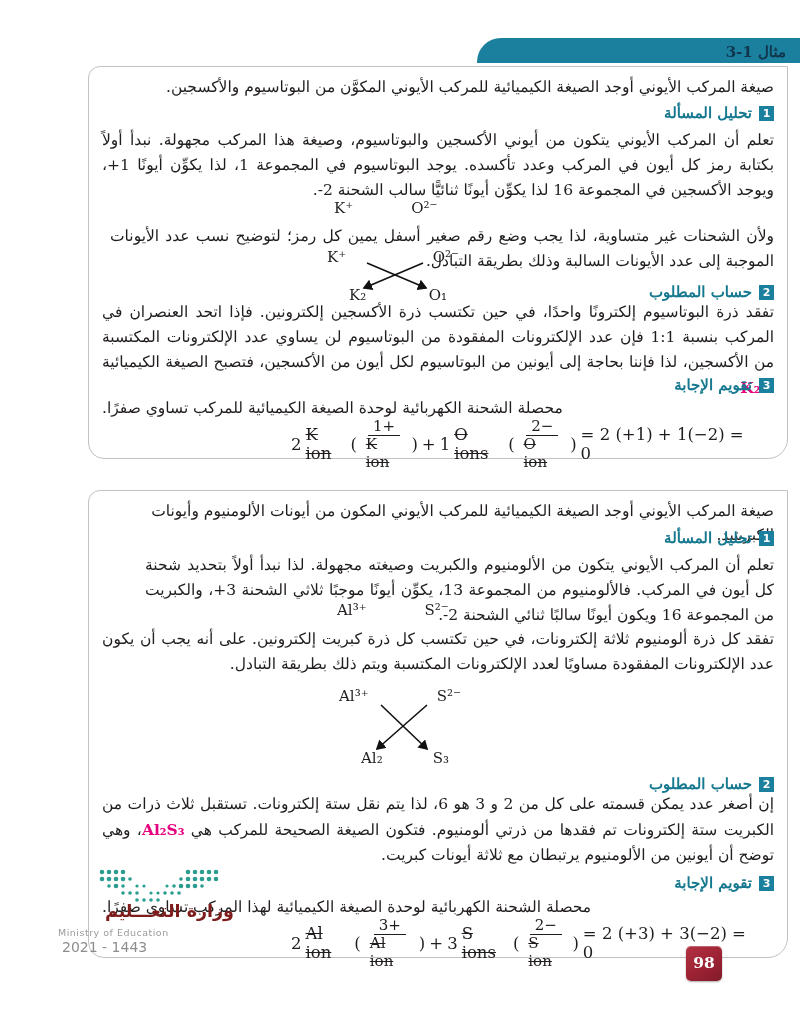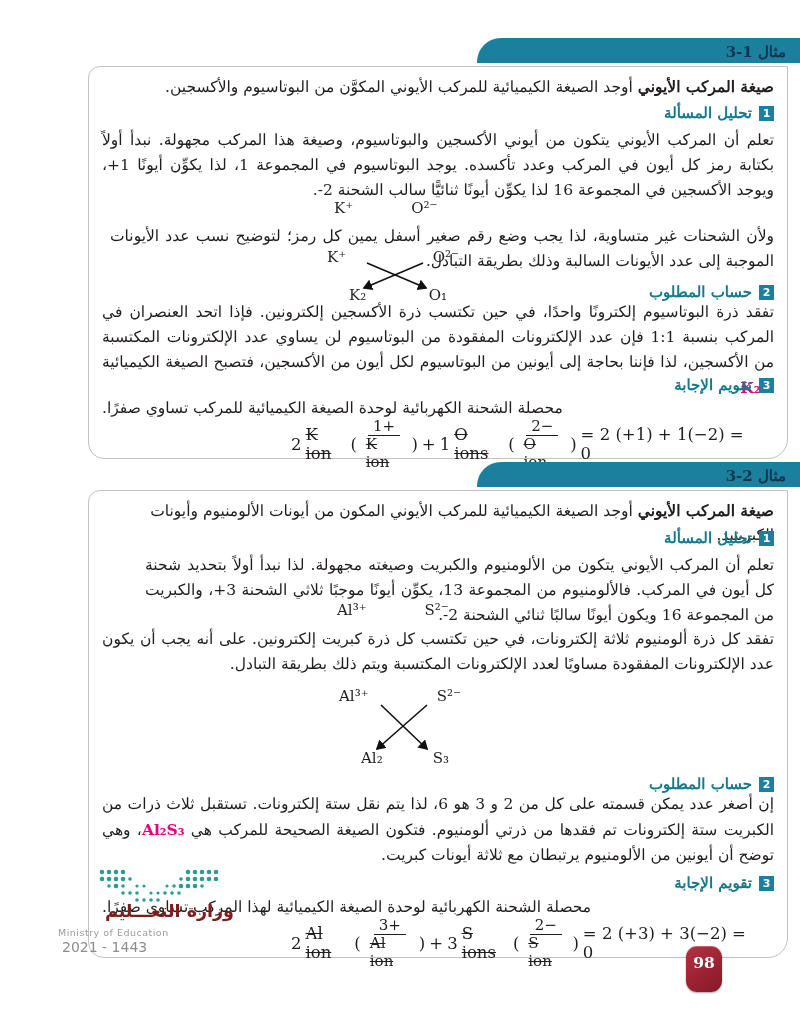--- a/index.html
+++ b/index.html
@@ -11,21 +11,21 @@
   .tab .tab-label{display:block;line-height:29px;padding-right:14px;text-align:right;
        font-weight:bold;font-size:15px;color:#10374e;}
   .tab1{top:38px;} .tab2{top:462px;}
   
   .card{position:absolute;left:88px;width:700px;background:#ffffff;
         border:1.4px solid #c1c1c1;border-radius:12px 0 20px 16px;box-sizing:border-box;}
   .card1{top:66px;height:393px;}
   .card2{top:490px;height:468px;}
   .el{position:absolute;direction:rtl;}
   .intro{top:8px;right:13px;left:13px;font-size:15.5px;line-height:24px;text-align:right;}
-  .b{font-weight:bold;}
+  .b{font-weight:normal;}
   .sechead{display:flex;flex-direction:row;align-items:center;gap:7px;direction:rtl;
            font-size:15px;font-weight:bold;color:#17798f;}
   .badge{width:15px;height:15px;background:#1b7f9e;color:#ffffff;font-size:11px;line-height:15px;
          text-align:center;font-family:"DejaVu Sans","Liberation Sans",sans-serif;flex:0 0 auto;}
   .para{font-size:15.5px;line-height:25px;text-align:justify;right:13px;left:13px;}
   .chem{direction:ltr;unicode-bidi:embed;white-space:nowrap;}
   .pink{color:#e6007e;font-weight:bold;}
   .ionsrow{position:absolute;direction:ltr;font-size:15px;display:flex;}
   .ionsrow .ion2{margin-left:58px;}
   .evaltext{font-size:15.5px;text-align:left;right:52px;left:13px;line-height:23px;}
@@ -44,21 +44,21 @@
   .frac .n{border-bottom:1.3px solid #201d1c;padding:0 5px;}
   .frac .d{padding:0 5px;}
   
   .logo-word{position:absolute;left:48px;top:901px;width:186px;text-align:right;direction:rtl;
              font-size:17.5px;font-weight:bold;color:#7f1d1d;
              font-family:"DejaVu Sans","Liberation Sans",sans-serif;}
   .logo-en{position:absolute;left:58px;top:927px;font-size:9.5px;color:#9b9b9b;letter-spacing:.5px;
            font-family:"DejaVu Sans","Liberation Sans",sans-serif;}
   .edition{position:absolute;left:62px;top:939px;font-size:14px;color:#8d8d8d;
            font-family:"DejaVu Sans","Liberation Sans",sans-serif;}
-  .pagebadge{position:absolute;left:686px;top:946px;width:36px;height:46px;border-radius:11px;
+  .pagebadge{position:absolute;left:686px;top:946px;width:36px;height:35px;border-radius:5px;
              background:linear-gradient(145deg,#b23342 0%,#9c2233 55%,#821a28 100%);
              box-shadow:inset 0 1px 0 rgba(255,255,255,.28), 0 1px 2px rgba(0,0,0,.35);
              color:#ffffff;font-weight:bold;font-size:15.5px;text-align:center;line-height:34px;
              font-family:"DejaVu Serif","Liberation Serif",serif;}
   .dots{position:absolute;left:92px;top:866px;}
 </style>
 </head>
 <body>
 
 <div class="page">
@@ -134,23 +134,20 @@
       <span>(</span>
       <span class="frac">
         <span class="n">2−</span>
         <span class="d struck">O ion</span>
       </span>
       <span>)</span>
       <span>= 2 (+1) + 1(−2) = 0</span>
     </div>
   </div>
 
-  <div class="tab tab2">
-    <span class="tab-label">مثال 2-3</span>
-  </div>
 
   <div class="card card2">
     <div class="el intro">
       <span class="b">صيغة المركب الأيوني</span>
       <span>أوجد الصيغة الكيميائية للمركب الأيوني المكون من أيونات الألومنيوم وأيونات الكبريتيد.</span>
     </div>
 
     <div class="el sechead" style="top:38px;right:13px;">
       <span class="badge">1</span>
       <span>تحليل المسألة</span>

